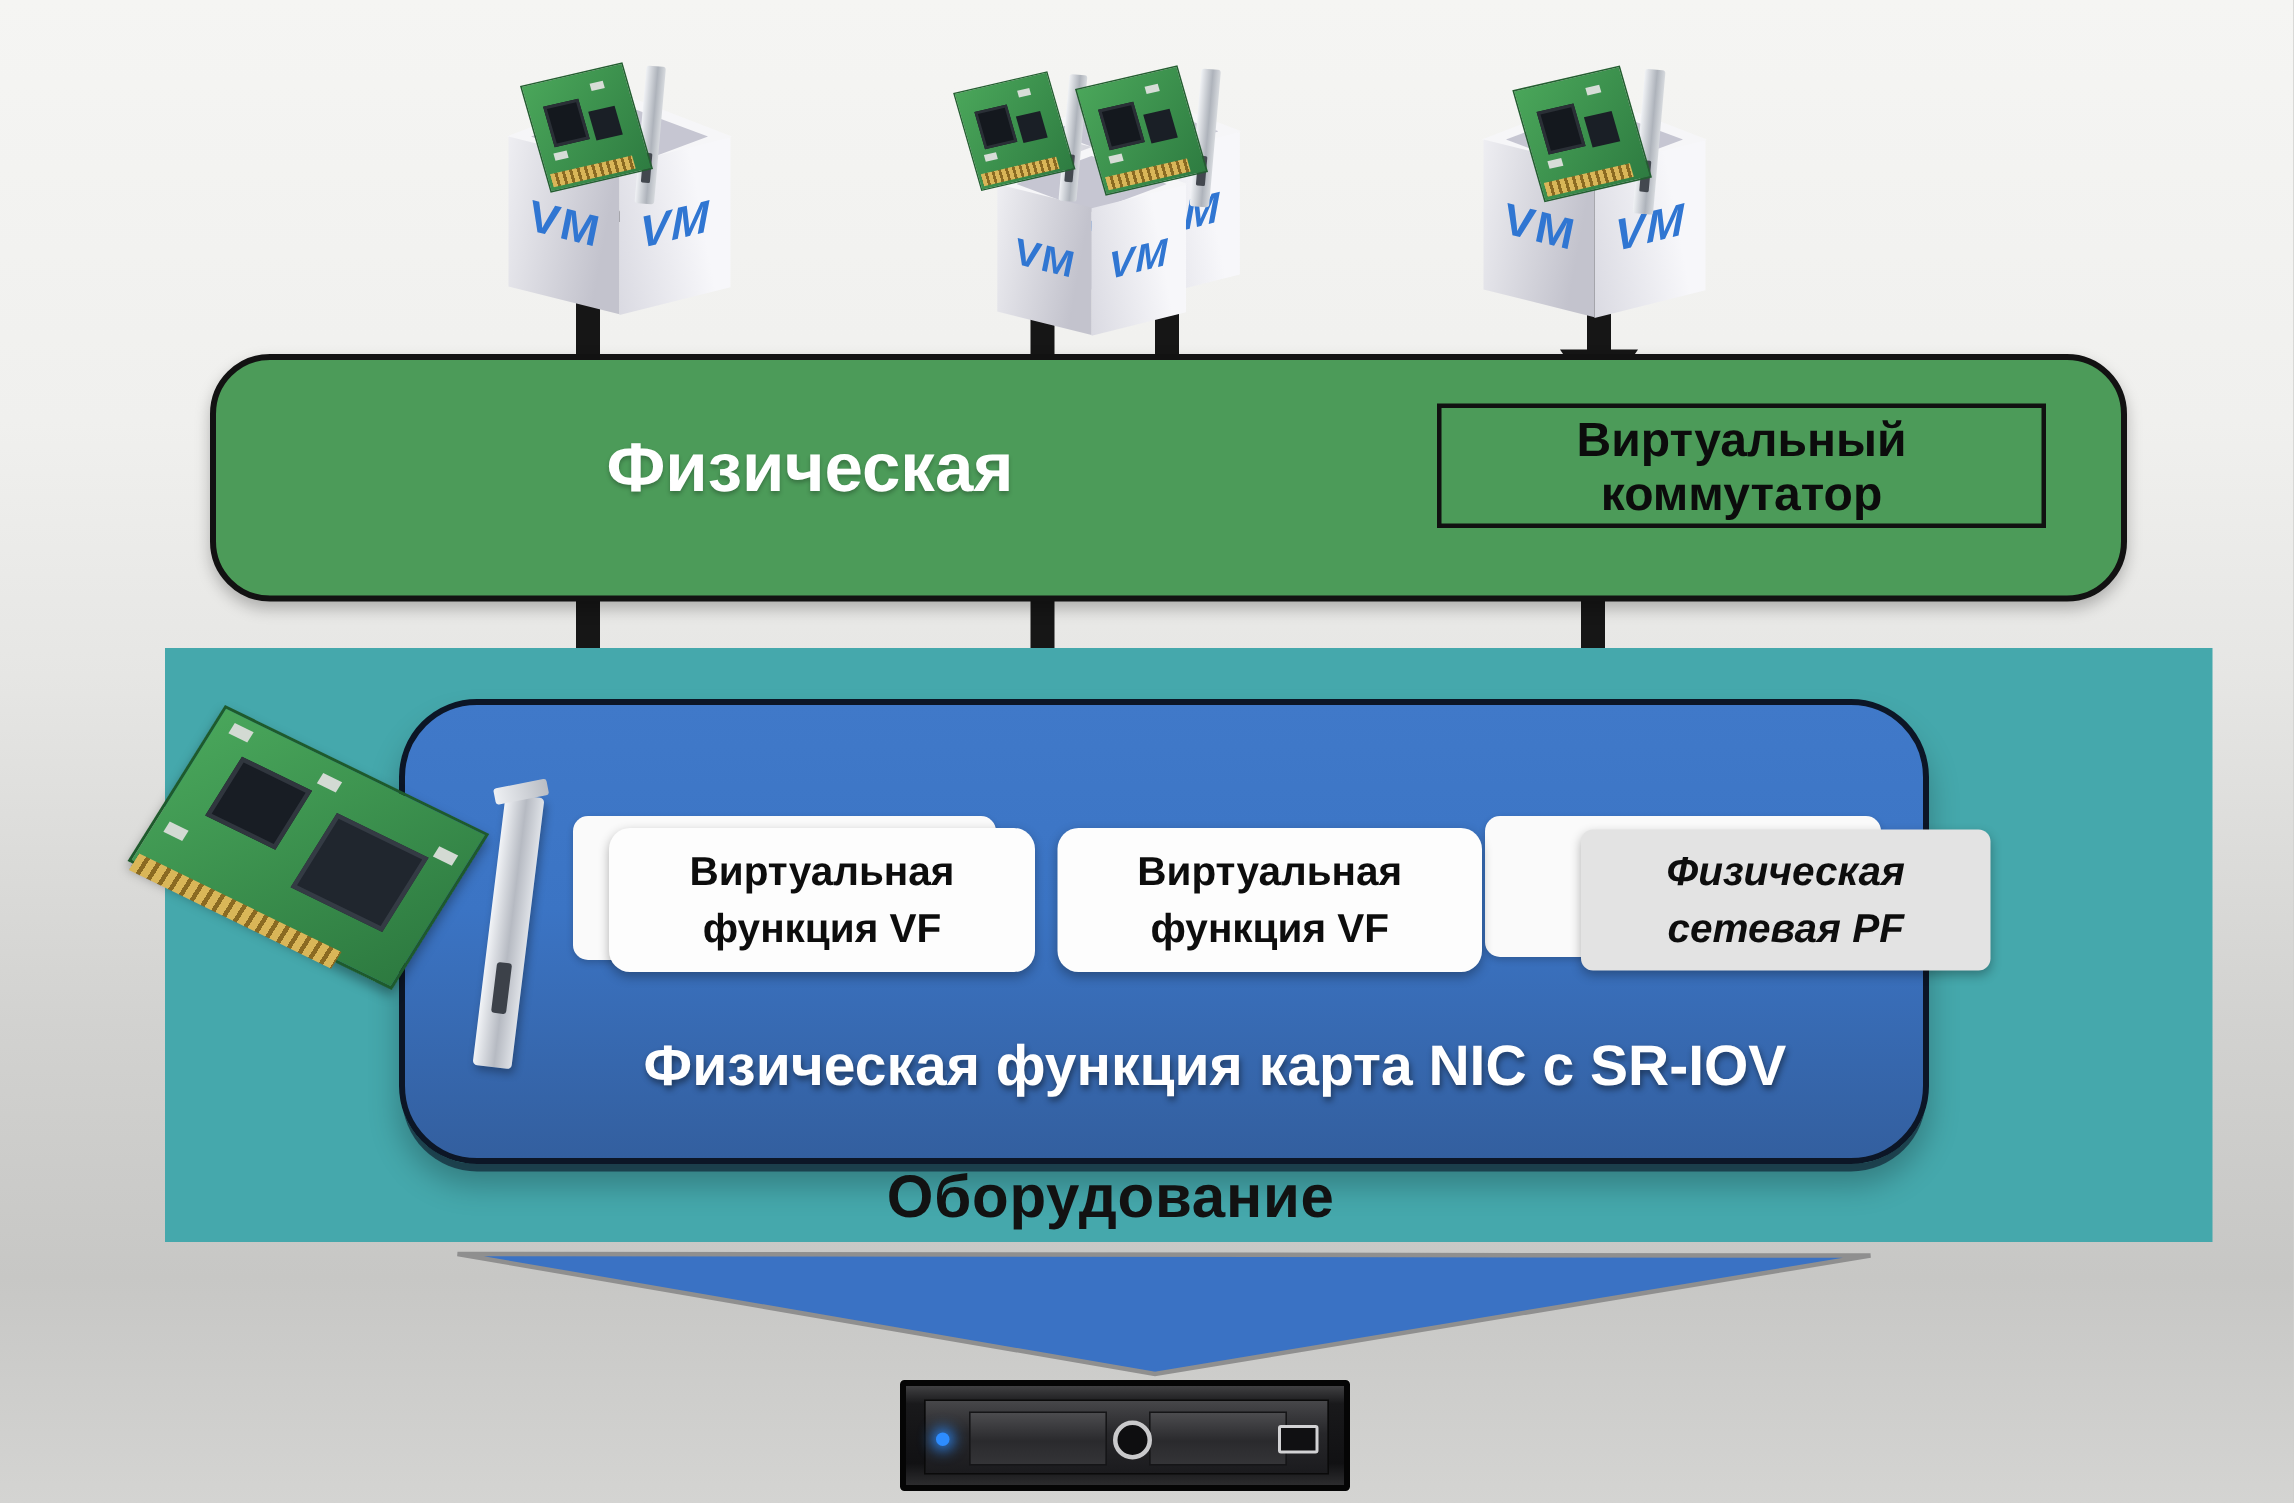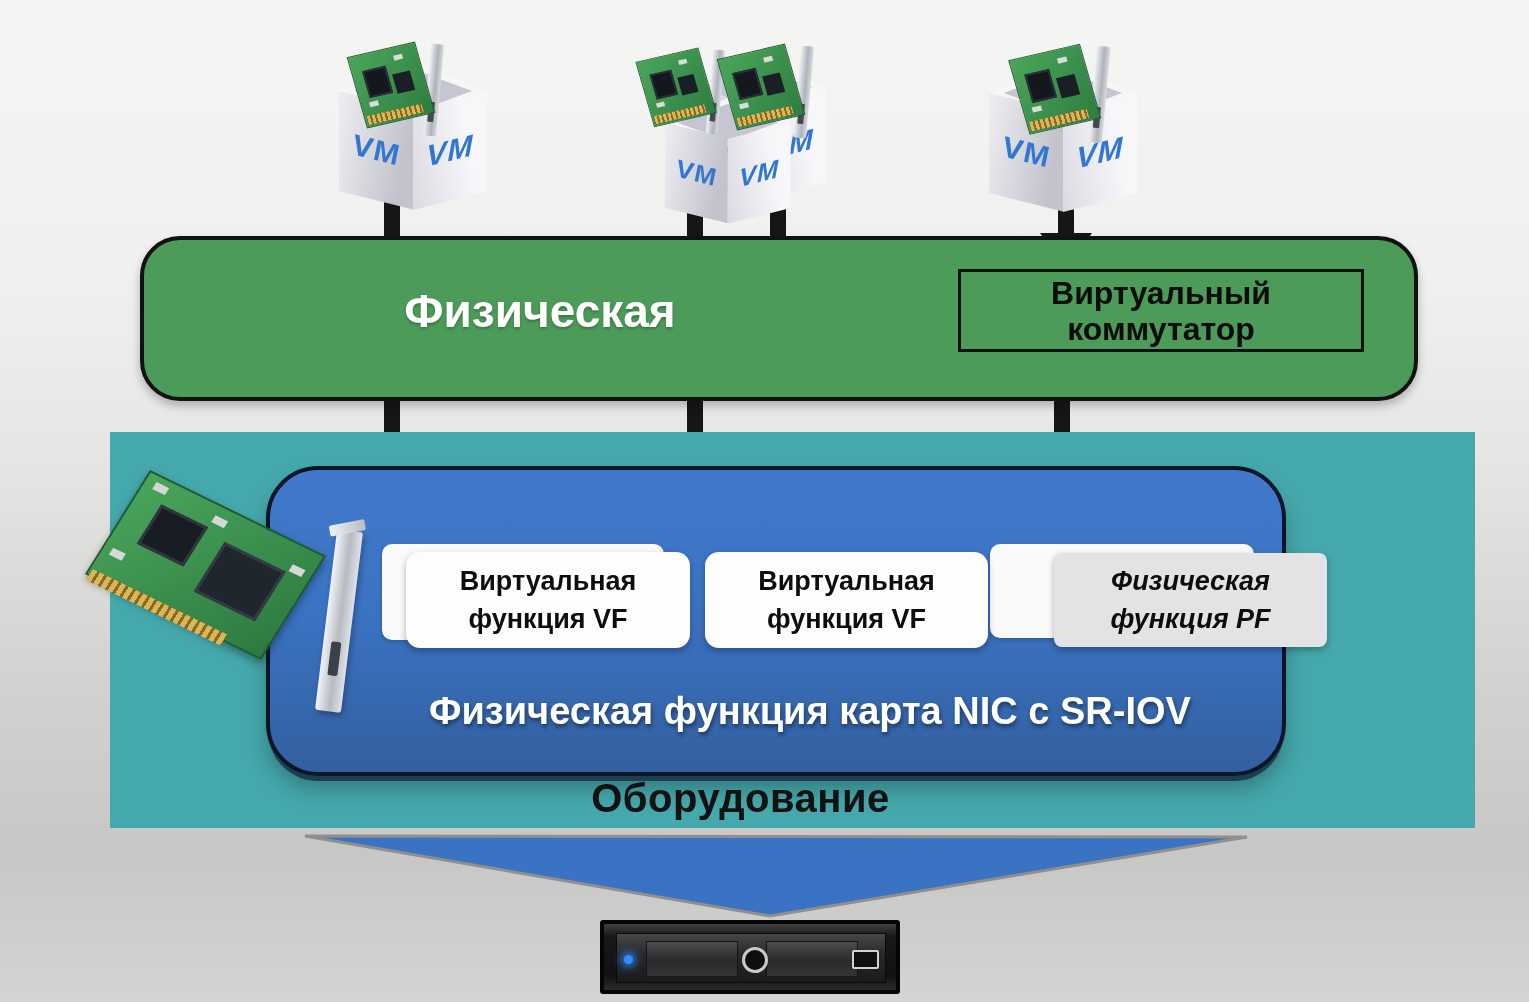--- a/index.html
+++ b/index.html
@@ -141,21 +141,21 @@
   <div class="abs fbox vf1">
     <div>Виртуальная</div>
     <div>функция VF</div>
   </div>
   <div class="abs fbox vf2">
     <div>Виртуальная</div>
     <div>функция VF</div>
   </div>
   <div class="abs fbox pf">
     <div>Физическая</div>
-    <div>функция PF</div>
+    <div>сетевая PF</div>
   </div>
 
   <div class="abs hyp-box"></div>
   <div class="abs hyp-label">Физическая</div>
   <div class="abs vswitch">
     <div>Виртуальный</div>
     <div>коммутатор</div>
   </div>
 
   <div class="abs vm" style="left:338px;top:62px;">

